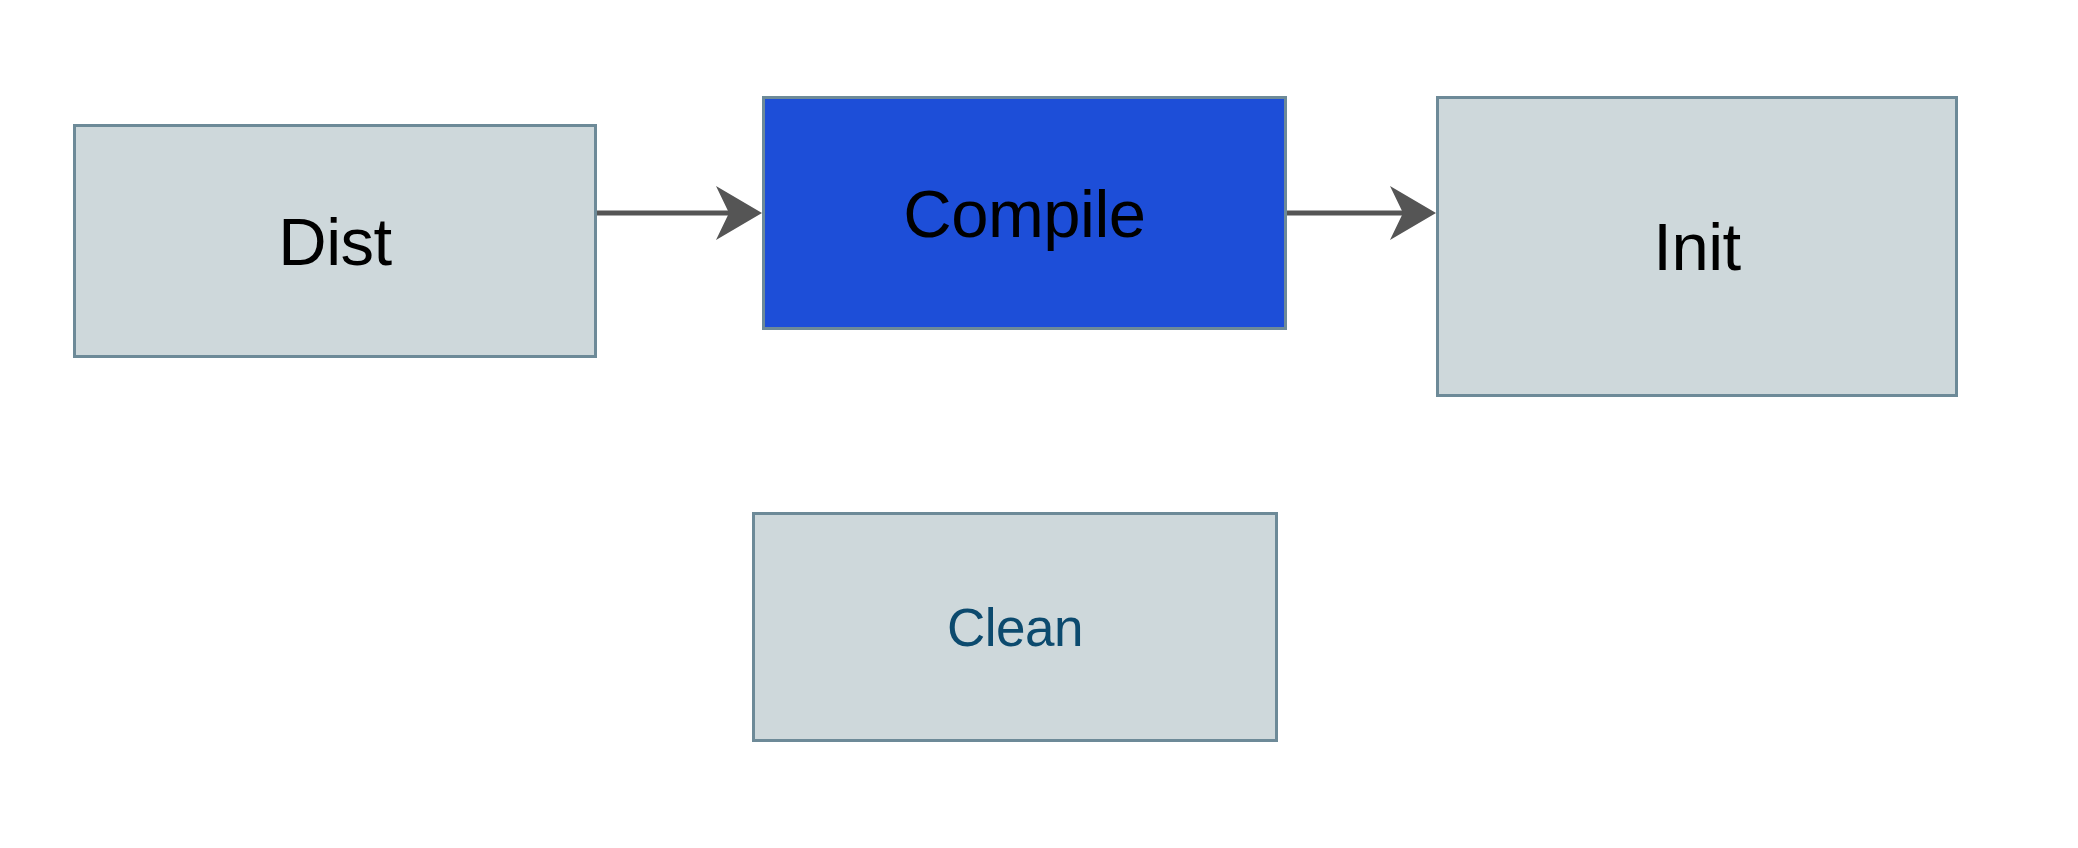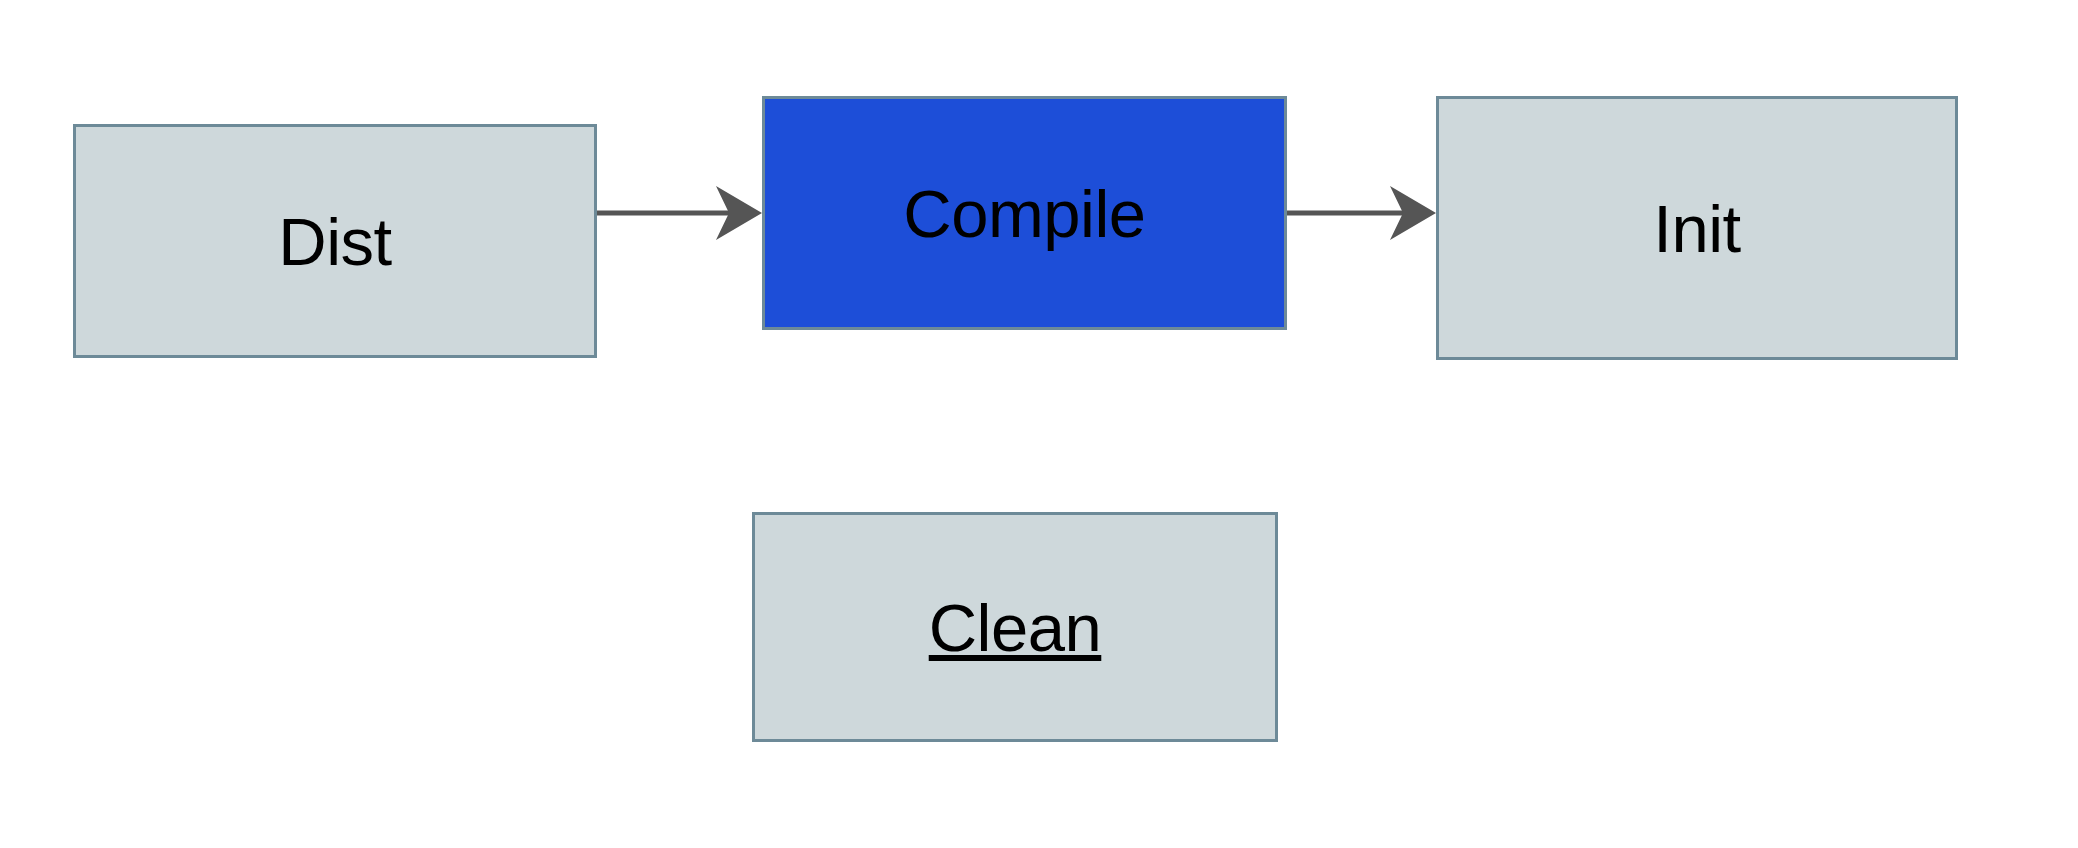--- a/index.html
+++ b/index.html
@@ -70,21 +70,21 @@
   </div>
 
   <div class="node" id="node-0" style="left: 73px; top: 96px; width: 524px; height: 234px; background: rgb(206, 216, 219); border-color: rgb(109, 138, 152); border-width: 3px; margin-top: 28px;">
     <span class="node-label" style="font-size: 67px; color: rgb(0, 0, 0);">Dist</span>
   </div>
 
   <div class="node" id="node-1" style="left: 762px; top: 96px; width: 525px; height: 234px; background: #1d4ed8; border-color: rgb(109, 138, 152); border-width: 3px;">
     <span class="node-label" style="font-size: 67px; color: rgb(0, 0, 0);">Compile</span>
   </div>
 
-  <div class="node" id="node-2" style="left: 1436px; top: 96px; width: 522px; height: 264px; background: rgb(206, 216, 219); border-color: rgb(109, 138, 152); border-width: 3px; text-align: right;">
+  <div class="node" id="node-2" style="left: 1436px; top: 96px; width: 522px; height: 301px; background: rgb(206, 216, 219); border-color: rgb(109, 138, 152); border-width: 3px; text-align: right;">
     <span class="node-label" style="font-size: 67px; color: rgb(0, 0, 0);">Init</span>
   </div>
 
   <div class="node" id="node-3" style="left: 752px; top: 512px; width: 526px; height: 230px; background: rgb(206, 216, 219); border-color: rgb(109, 138, 152); border-width: 3px;">
-    <span class="node-label" style="font-size: 67px; color: #000000; text-decoration: underline;">Clean</span>
+    <span class="node-label" style="font-size: 53px; color: #0c4a6e;">Clean</span>
   </div>
 
 </div>
 
 </body></html>

